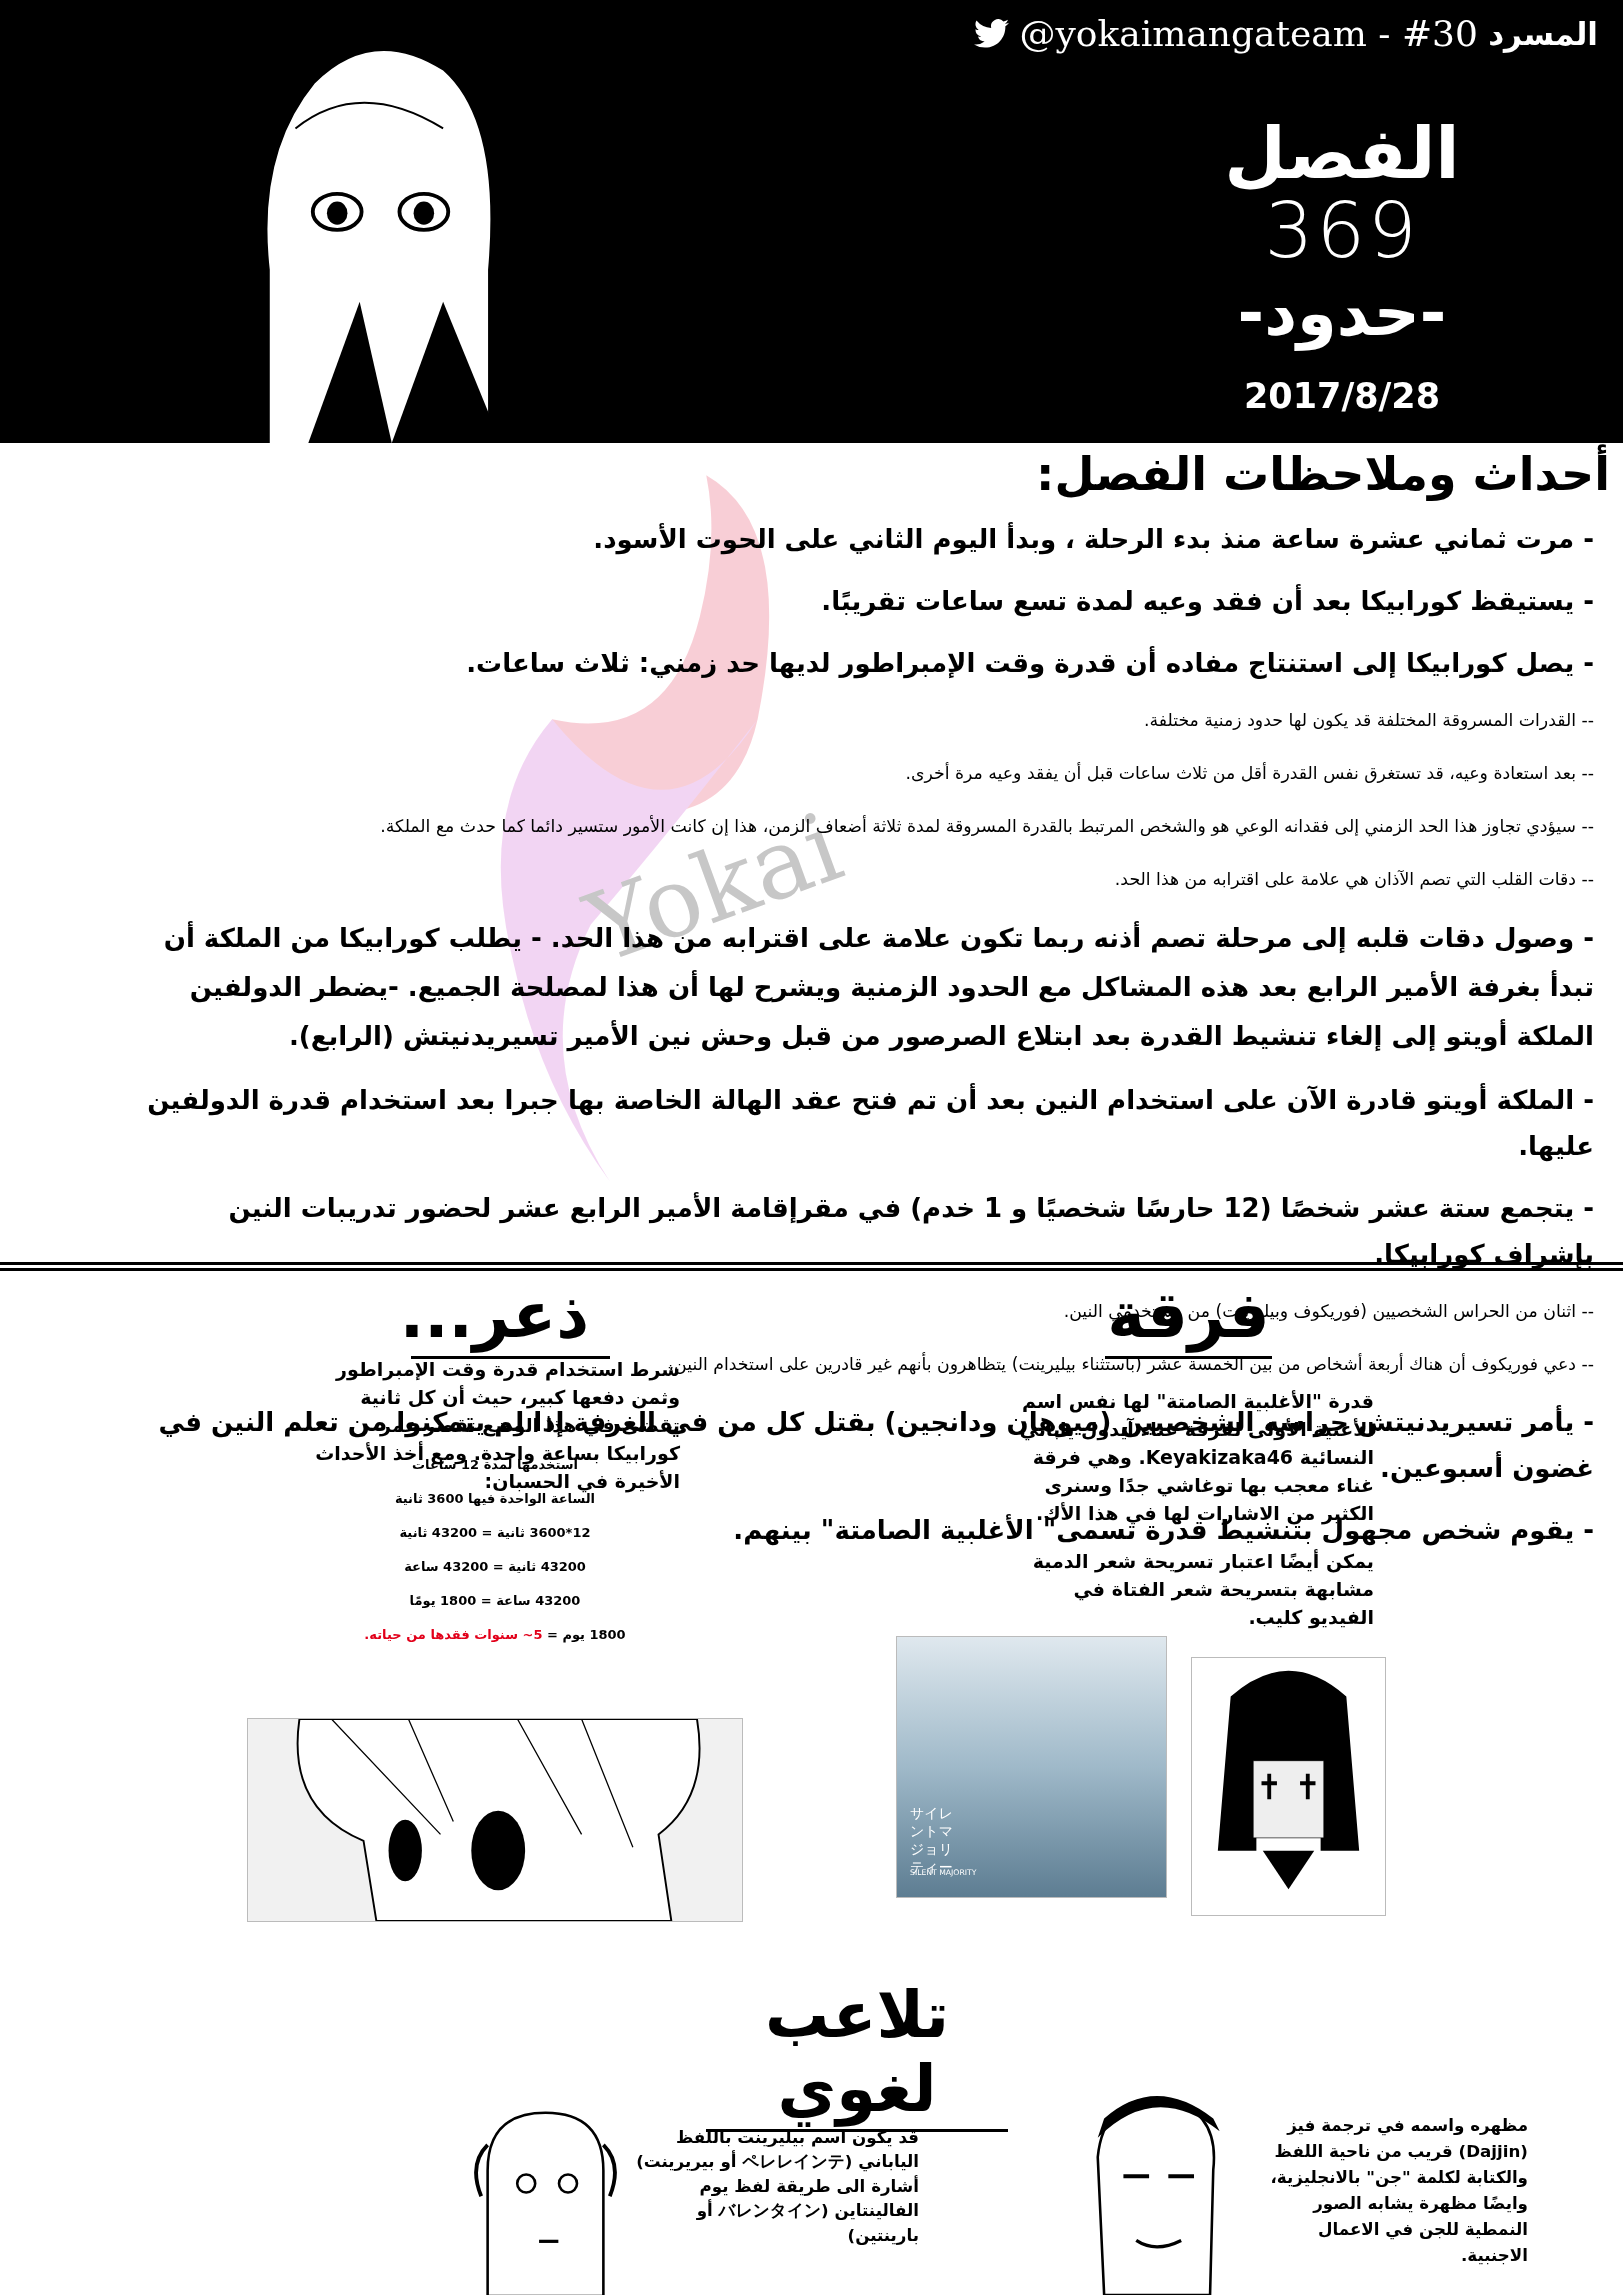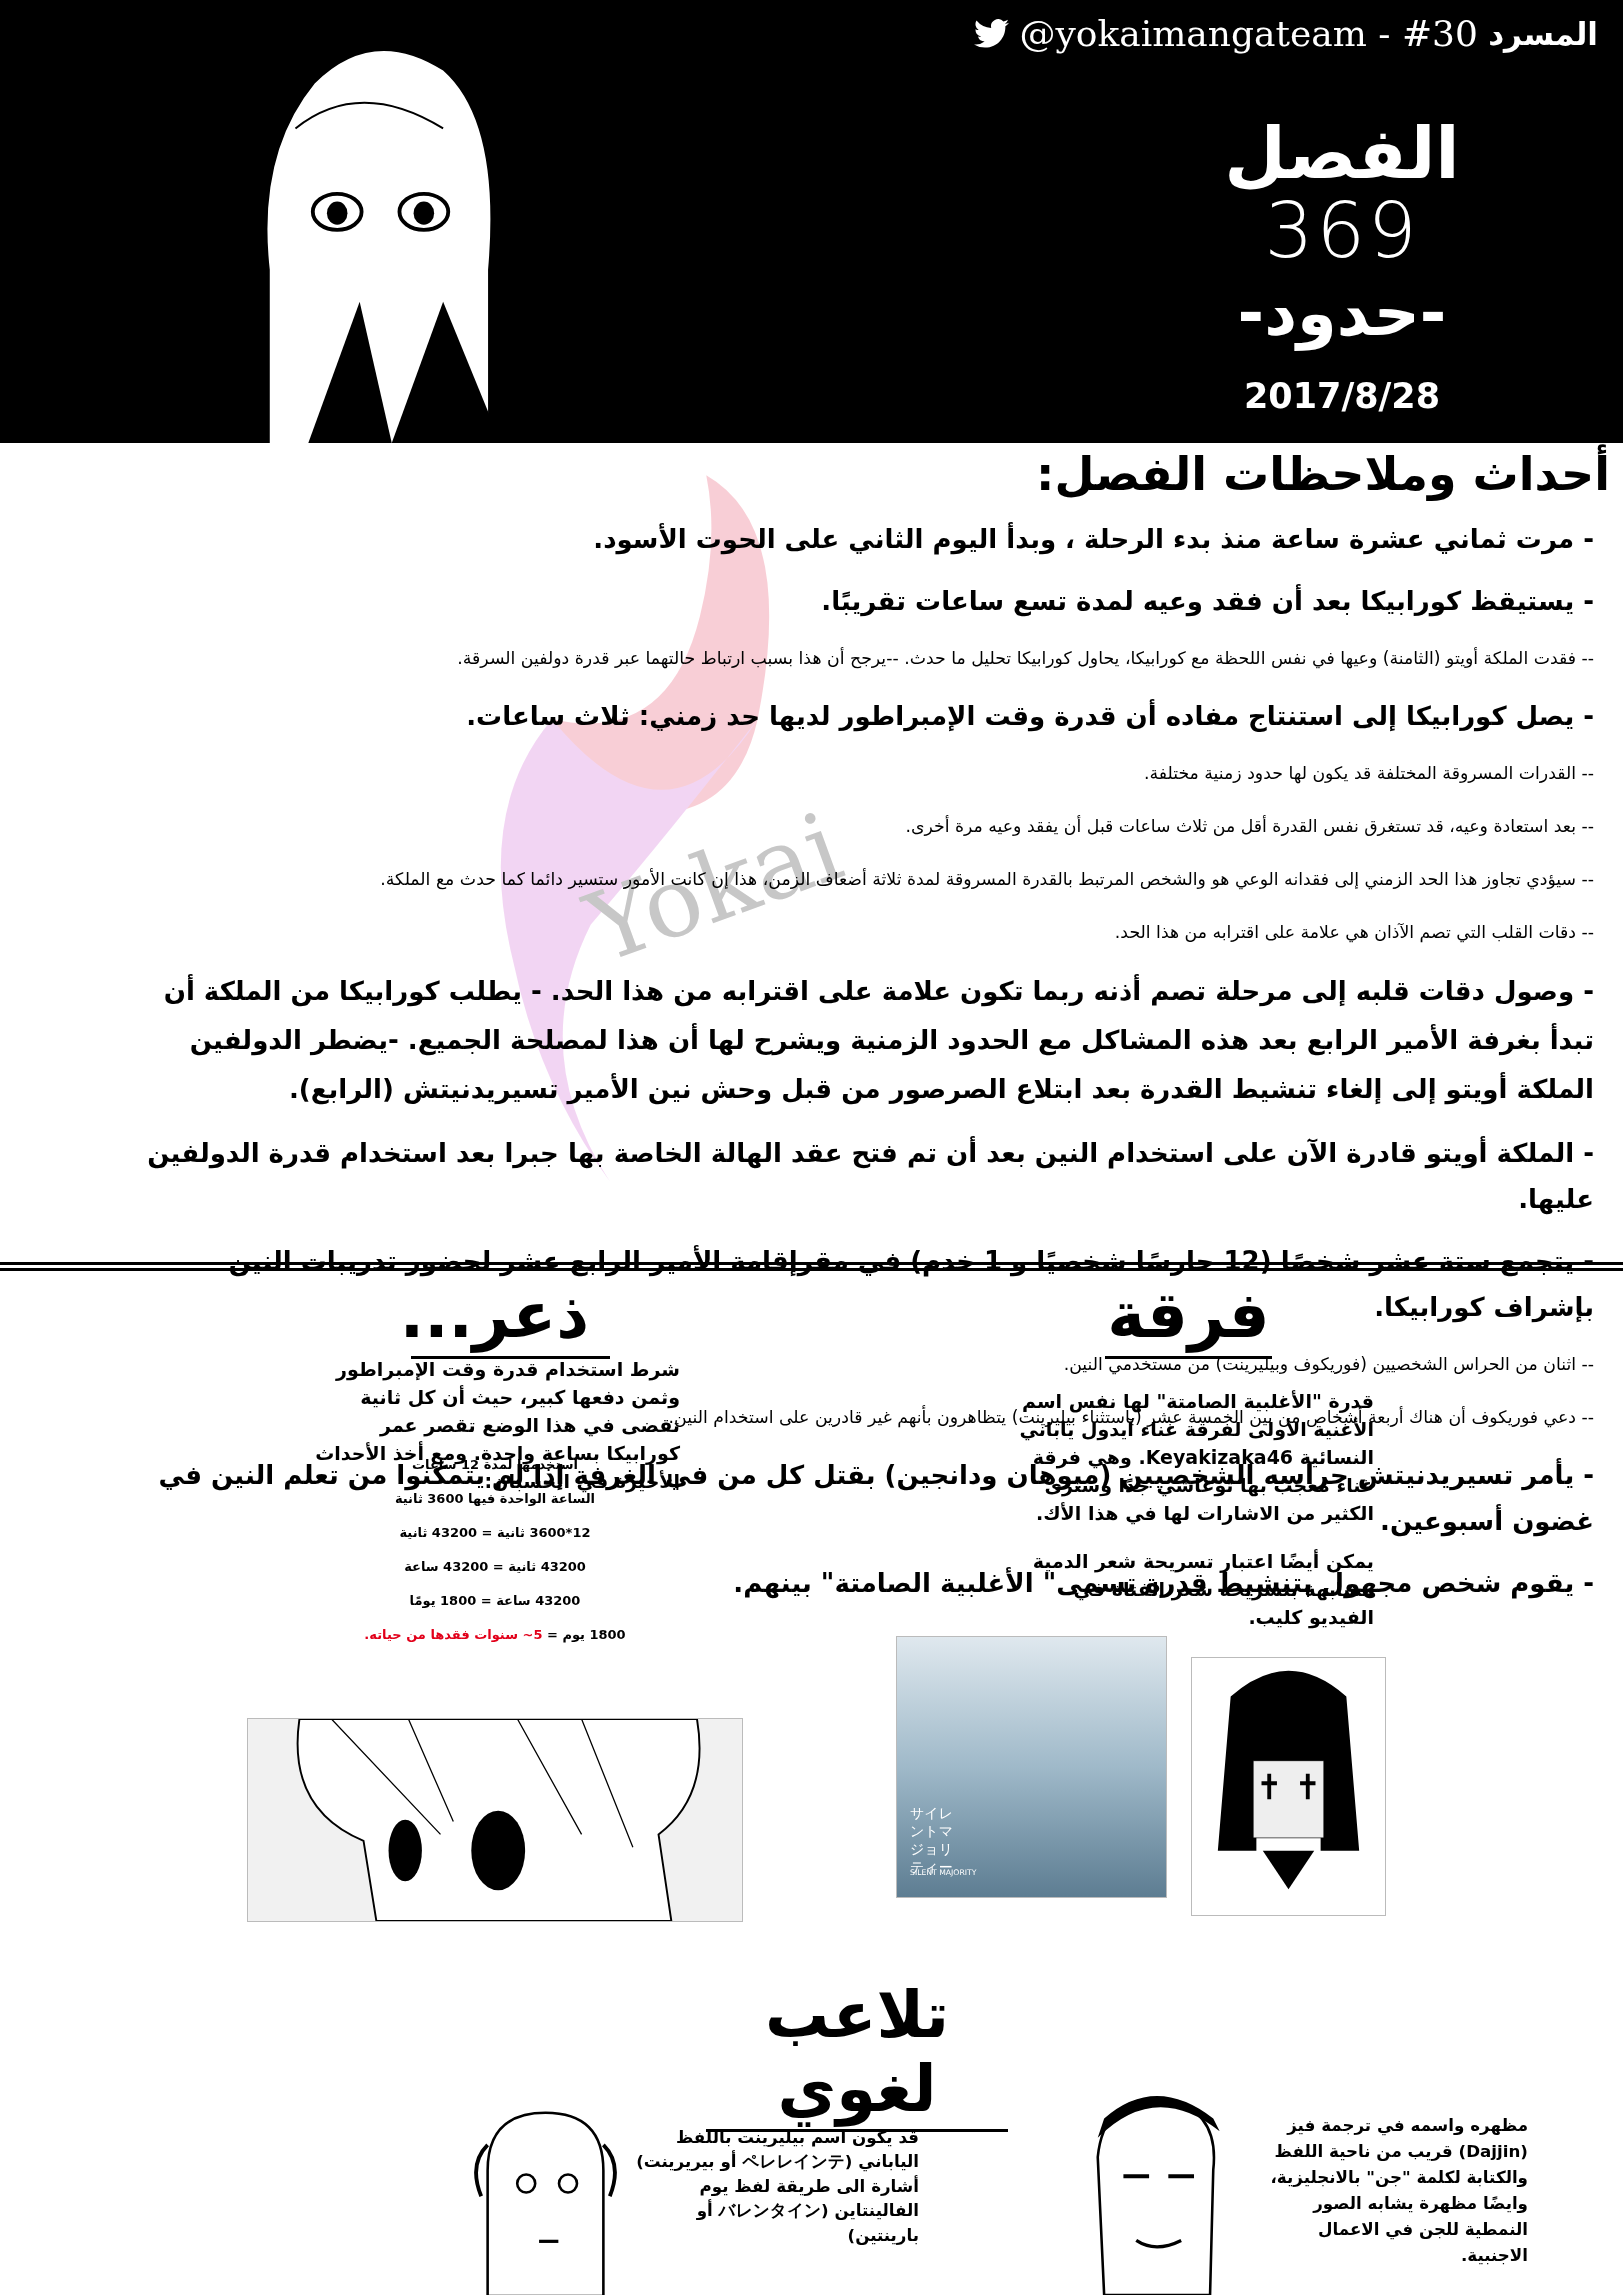--- a/index.html
+++ b/index.html
@@ -65,21 +65,20 @@
 <svg class="abs watermark" viewBox="0 0 900 1130">
   <path d="M480 0 Q620 80 560 380 Q520 560 330 520 Q200 500 240 380 Q420 420 470 220 Q500 100 480 0Z" fill="#f4a7b5"></path>
   <path d="M240 380 Q120 520 180 760 Q220 950 330 1100 Q200 900 300 700 Q420 560 560 380 Q420 600 240 380Z" fill="#e9b4ea"></path>
   <text x="320" y="760" font-size="150" fill="#9a9a9a" font-family="DejaVu Serif, serif" transform="rotate(-20 320 760)">Yokai</text>
 </svg>
 
 <div class="abs notes">
   <h2>أحداث وملاحظات الفصل:</h2>
   <p class="note l1">- مرت ثماني عشرة ساعة منذ بدء الرحلة ، وبدأ اليوم الثاني على الحوت الأسود.</p>
   <p class="note l1">- يستيقظ كورابيكا بعد أن فقد وعيه لمدة تسع ساعات تقريبًا.</p>
-  <p class="note l2">-- فقدت الملكة أويتو (الثامنة) وعيها في نفس اللحظة مع كورابيكا، يحاول كورابيكا تحليل ما حدث. --يرجح أن هذا بسبب ارتباط حالتهما عبر قدرة دولفين السرقة.</p>
   <p class="note l1">- يصل كورابيكا إلى استنتاج مفاده أن قدرة وقت الإمبراطور لديها حد زمني: ثلاث ساعات.</p>
   <p class="note l2">-- القدرات المسروقة المختلفة قد يكون لها حدود زمنية مختلفة.</p>
   <p class="note l2">-- بعد استعادة وعيه، قد تستغرق نفس القدرة أقل من ثلاث ساعات قبل أن يفقد وعيه مرة أخرى.</p>
   <p class="note l2">-- سيؤدي تجاوز هذا الحد الزمني إلى فقدانه الوعي هو والشخص المرتبط بالقدرة المسروقة لمدة ثلاثة أضعاف الزمن، هذا إن كانت الأمور ستسير دائما كما حدث مع الملكة.</p>
   <p class="note l2">-- دقات القلب التي تصم الآذان هي علامة على اقترابه من هذا الحد.</p>
   <p class="note para">- وصول دقات قلبه إلى مرحلة تصم أذنه ربما تكون علامة على اقترابه من هذا الحد. - يطلب كورابيكا من الملكة أن تبدأ بغرفة الأمير الرابع بعد هذه المشاكل مع الحدود الزمنية ويشرح لها أن هذا لمصلحة الجميع. -يضطر الدولفين الملكة أويتو إلى إلغاء تنشيط القدرة بعد ابتلاع الصرصور من قبل وحش نين الأمير تسيريدنيتش (الرابع).</p>
   <p class="note l1">- الملكة أويتو قادرة الآن على استخدام النين بعد أن تم فتح عقد الهالة الخاصة بها جبرا بعد استخدام قدرة الدولفين عليها.</p>
   <p class="note l1">- يتجمع ستة عشر شخصًا (12 حارسًا شخصيًا و 1 خدم) في مقرإقامة الأمير الرابع عشر لحضور تدريبات النين بإشراف كورابيكا.</p>
   <p class="note l2">-- اثنان من الحراس الشخصيين (فوريكوف وبيليرينت) من مستخدمي النين.</p>
   <p class="note l2">-- دعي فوريكوف أن هناك أربعة أشخاص من بين الخمسة عشر (باستثناء بيليرينت) يتظاهرون بأنهم غير قادرين على استخدام النين.</p>

